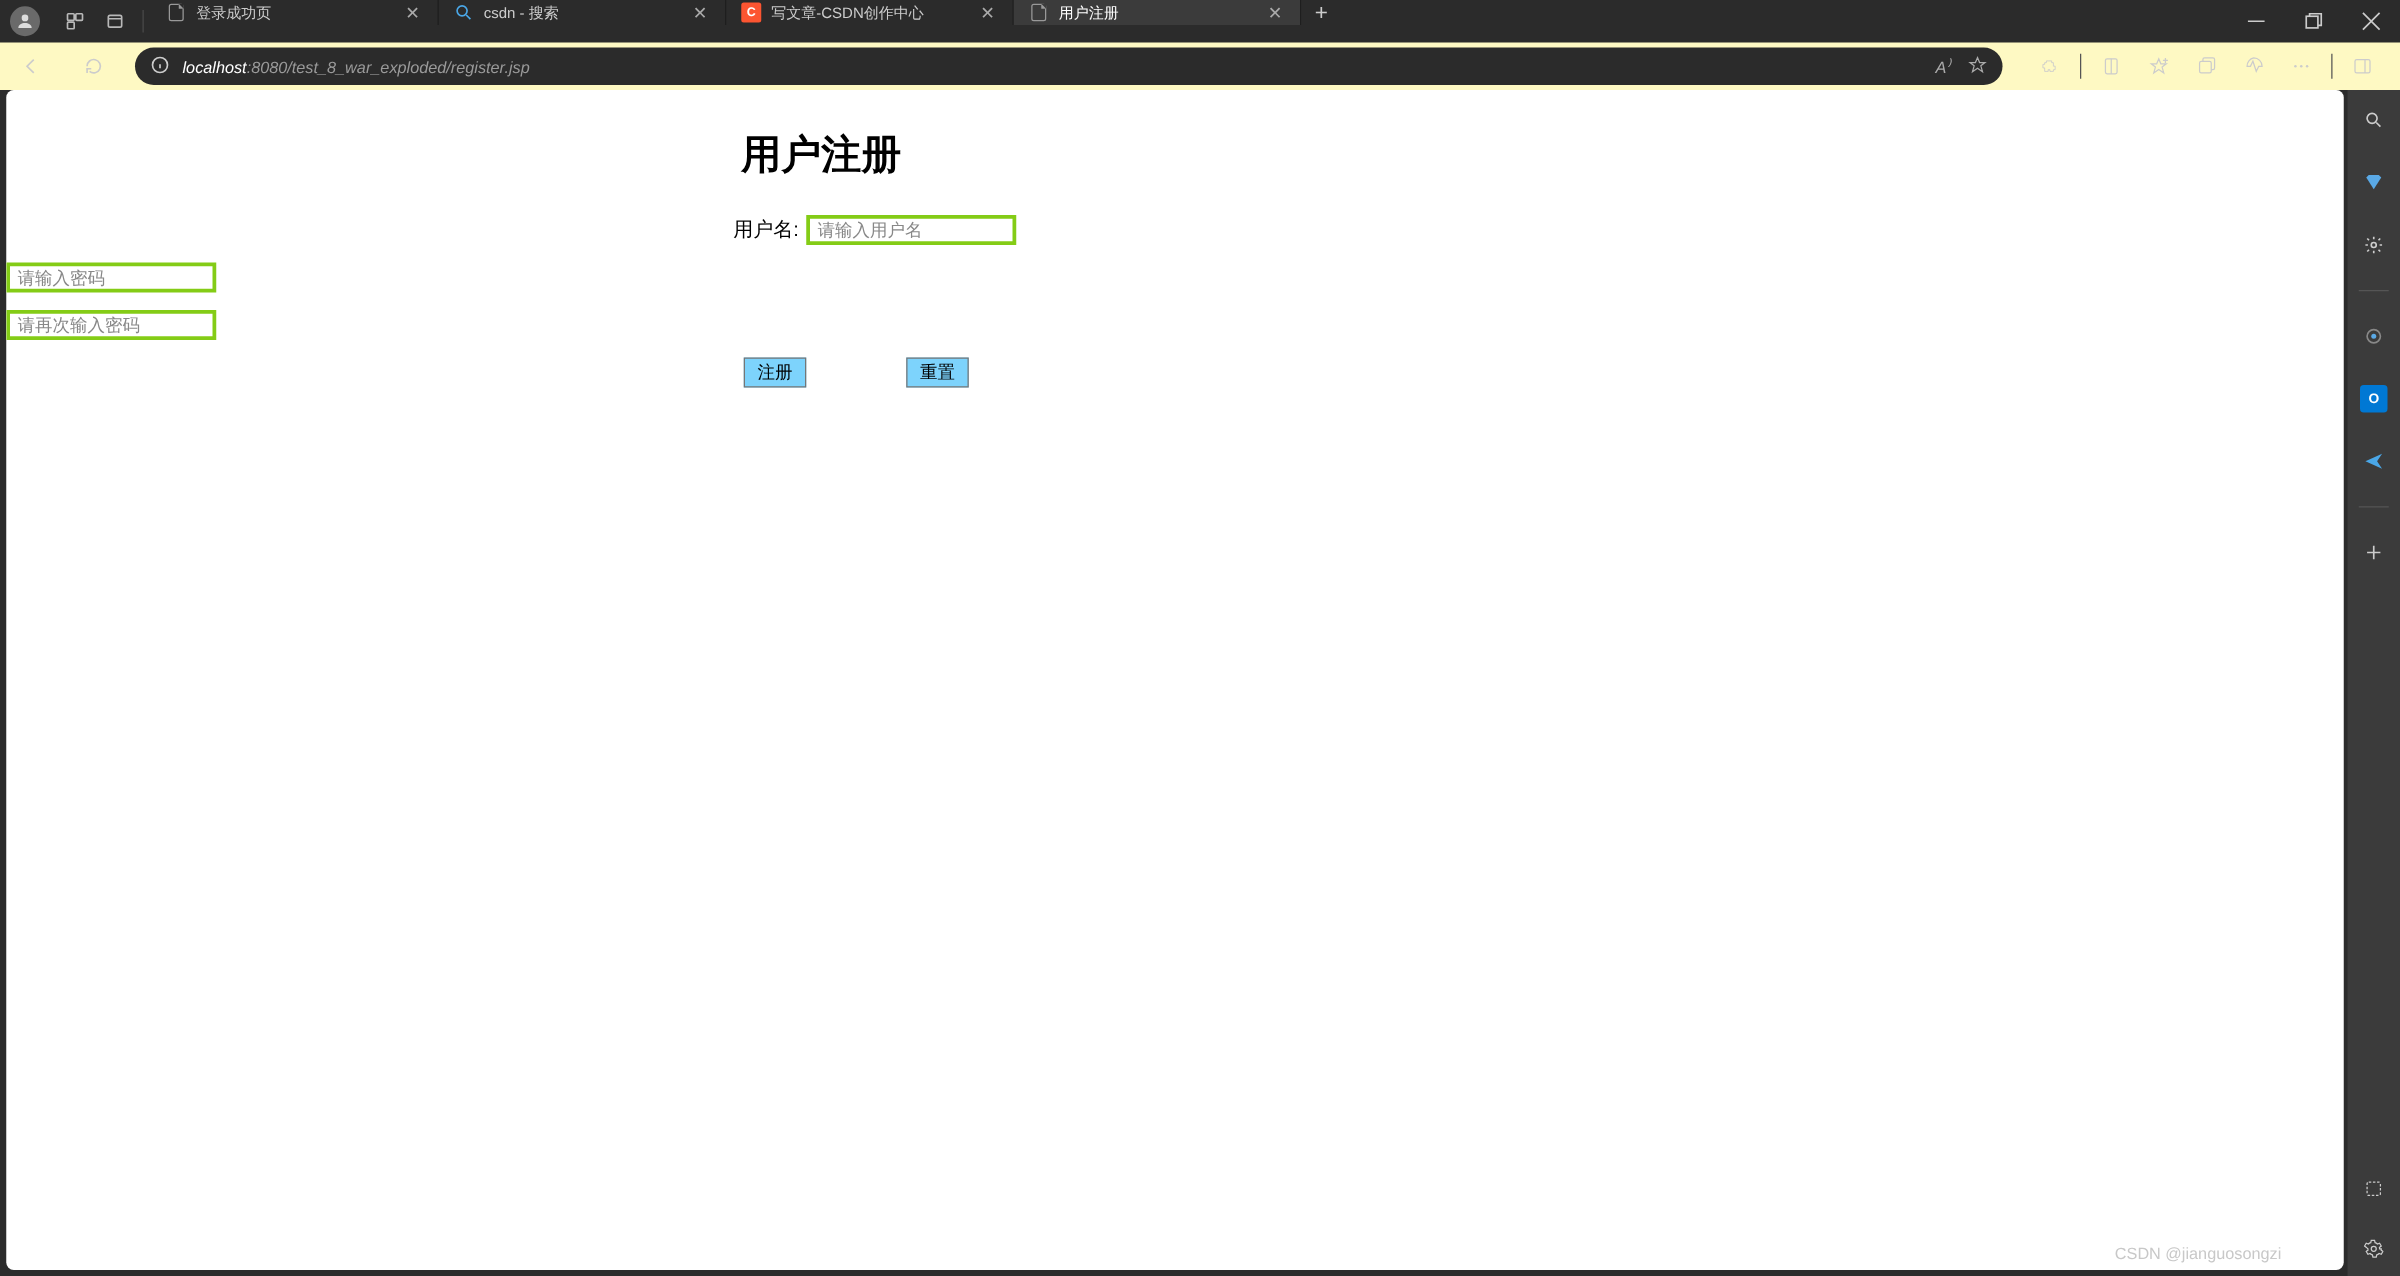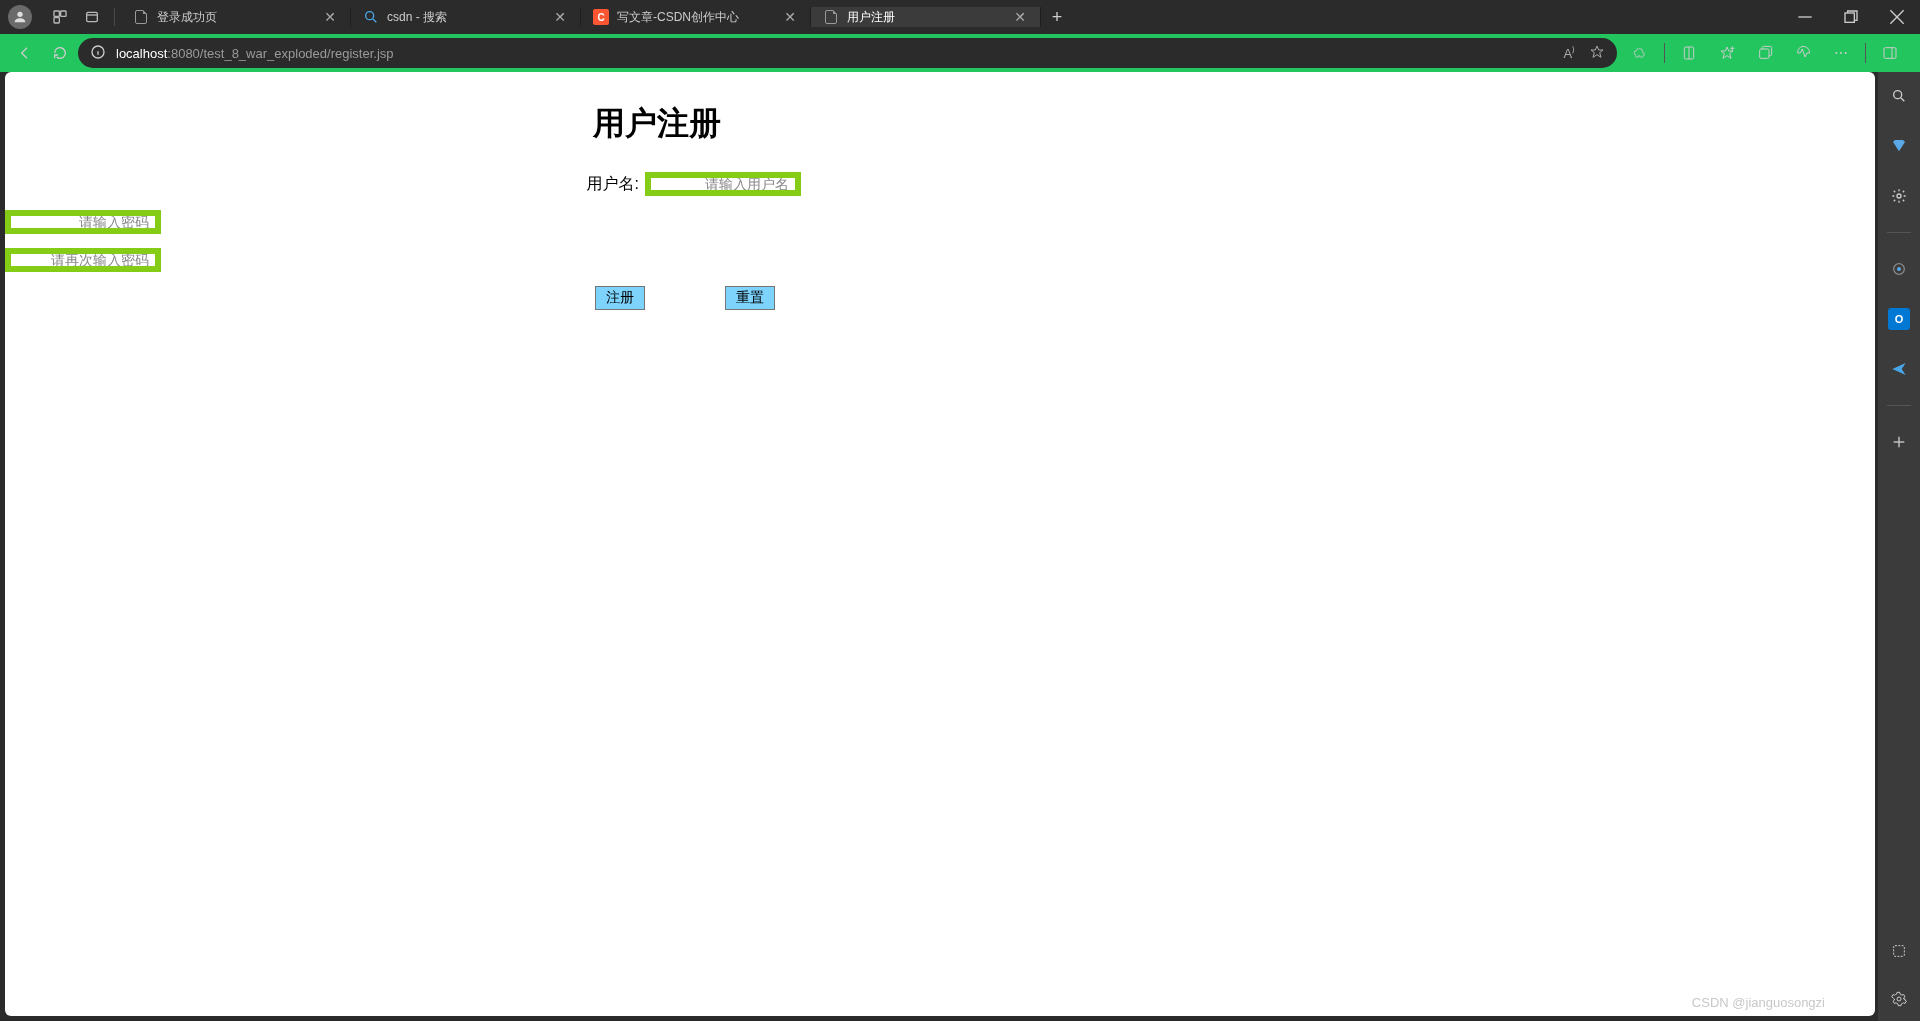--- a/index.html
+++ b/index.html
@@ -29,21 +29,21 @@
     }
     .tb-icon {
       width: 32px; height: 28px;
       color: #b8b8b8;
       display: flex; align-items: center; justify-content: center;
       font-size: 16px;
     }
     .tb-sep { width: 1px; height: 18px; background: #4a4a4a; margin: 0 6px; }
     
     
-    .tabs { display: flex; height: 34px; flex: 1; align-items: center; }
+    .tabs { display: flex; height: 34px; flex: 1; align-items: flex-start; }
     .tab {
       display: flex; align-items: center;
       padding: 0 10px 0 12px;
       min-width: 230px;
       color: #ccc;
       font-size: 12px;
       border-right: 1px solid #1e1e1e;
       position: relative;
       gap: 8px;
     }
@@ -84,24 +84,25 @@
     }
     .win-btn {
       width: 46px; height: 34px;
       display: flex; align-items: center; justify-content: center;
       color: #ccc; font-size: 12px;
     }
     
     
     .address-bar {
       height: 38px;
-      background: #22c55e;
+      background: #fef9c3;
       display: flex; align-items: center;
       padding: 0 8px;
-      gap: 1px;
+      gap: 16px;
+      font-style: italic;
     }
     .nav-btn {
       width: 34px; height: 30px;
       display: flex; align-items: center; justify-content: center;
       color: #ccc;
     }
     .url-box {
       flex: 1; height: 30px;
       background: #2b2b2b;
       border-radius: 15px;
@@ -143,27 +144,26 @@
       align-items: center;
       margin-bottom: 14px;
     }
     .form-label {
       width: 640px;
       text-align: right;
       font-size: 16px;
       padding-right: 6px;
     }
     .form-input {
-      width: 156px;
+      width: 168px;
       height: 24px;
-      border: 6px solid #84cc16;
+      border: 3px solid #84cc16;
       padding: 2px 6px;
       font-size: 14px;
       font-family: inherit;
-      text-align: right;
     }
     .form-input::placeholder { color: #888; }
     .btn-row {
       display: flex;
       margin-top: 6px;
     }
     .btn-row .spacer1 { width: 590px; }
     .form-btn {
       padding: 2px 10px;
       font-size: 14px;

